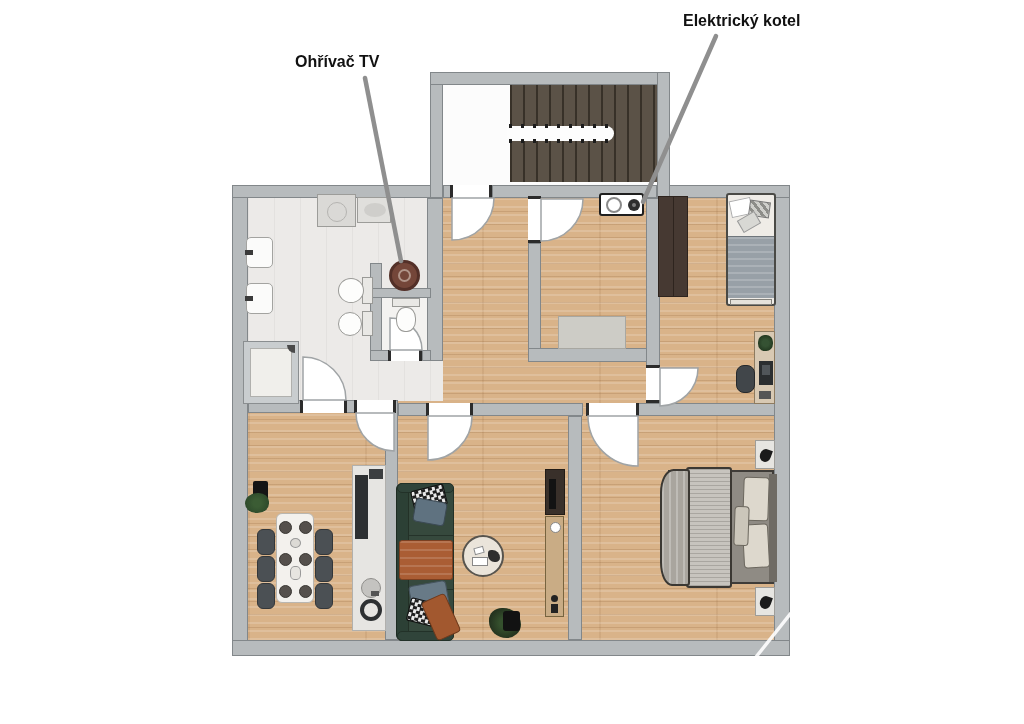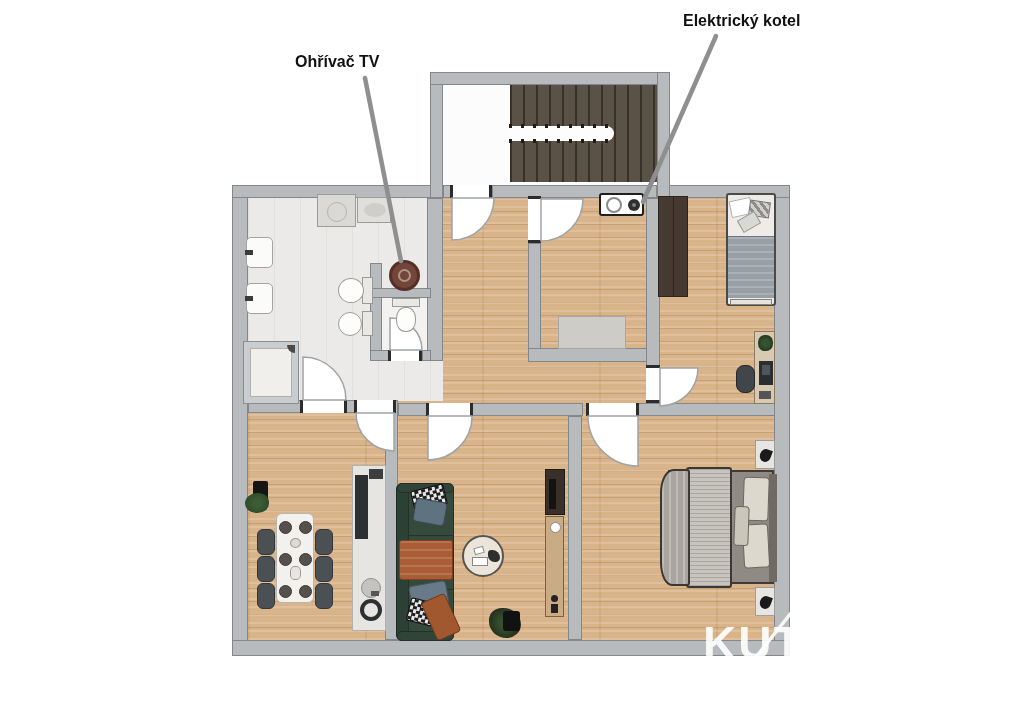--- a/index.html
+++ b/index.html
@@ -241,17 +241,14 @@
     <line x1="716" y1="36" x2="643" y2="202" stroke="#8f8f8f" stroke-width="4.5" stroke-linecap="round"></line>
   </svg>
   <div class="label" style="left:295px;top:53px;">Ohřívač TV</div>
   <div class="label" style="left:683px;top:12px;">Elektrický kotel</div>
 
   <svg class="layer" width="1024" height="724">
     <line x1="756" y1="657" x2="791" y2="613" stroke="rgba(255,255,255,0.9)" stroke-width="3.5"></line>
     <line x1="791" y1="613" x2="803" y2="657" stroke="rgba(255,255,255,0.9)" stroke-width="2.5"></line>
     <line x1="791" y1="613" x2="806" y2="575" stroke="rgba(255,255,255,0.55)" stroke-width="2"></line>
   </svg>
-  <div class="abs" style="left:695px;top:608px;width:130px;height:50px;overflow:hidden;">
-    <div class="watermark" style="left:8px;top:12px;position:absolute;">KUT</div>
-  </div>
 
 </div>
 
 </body></html>

